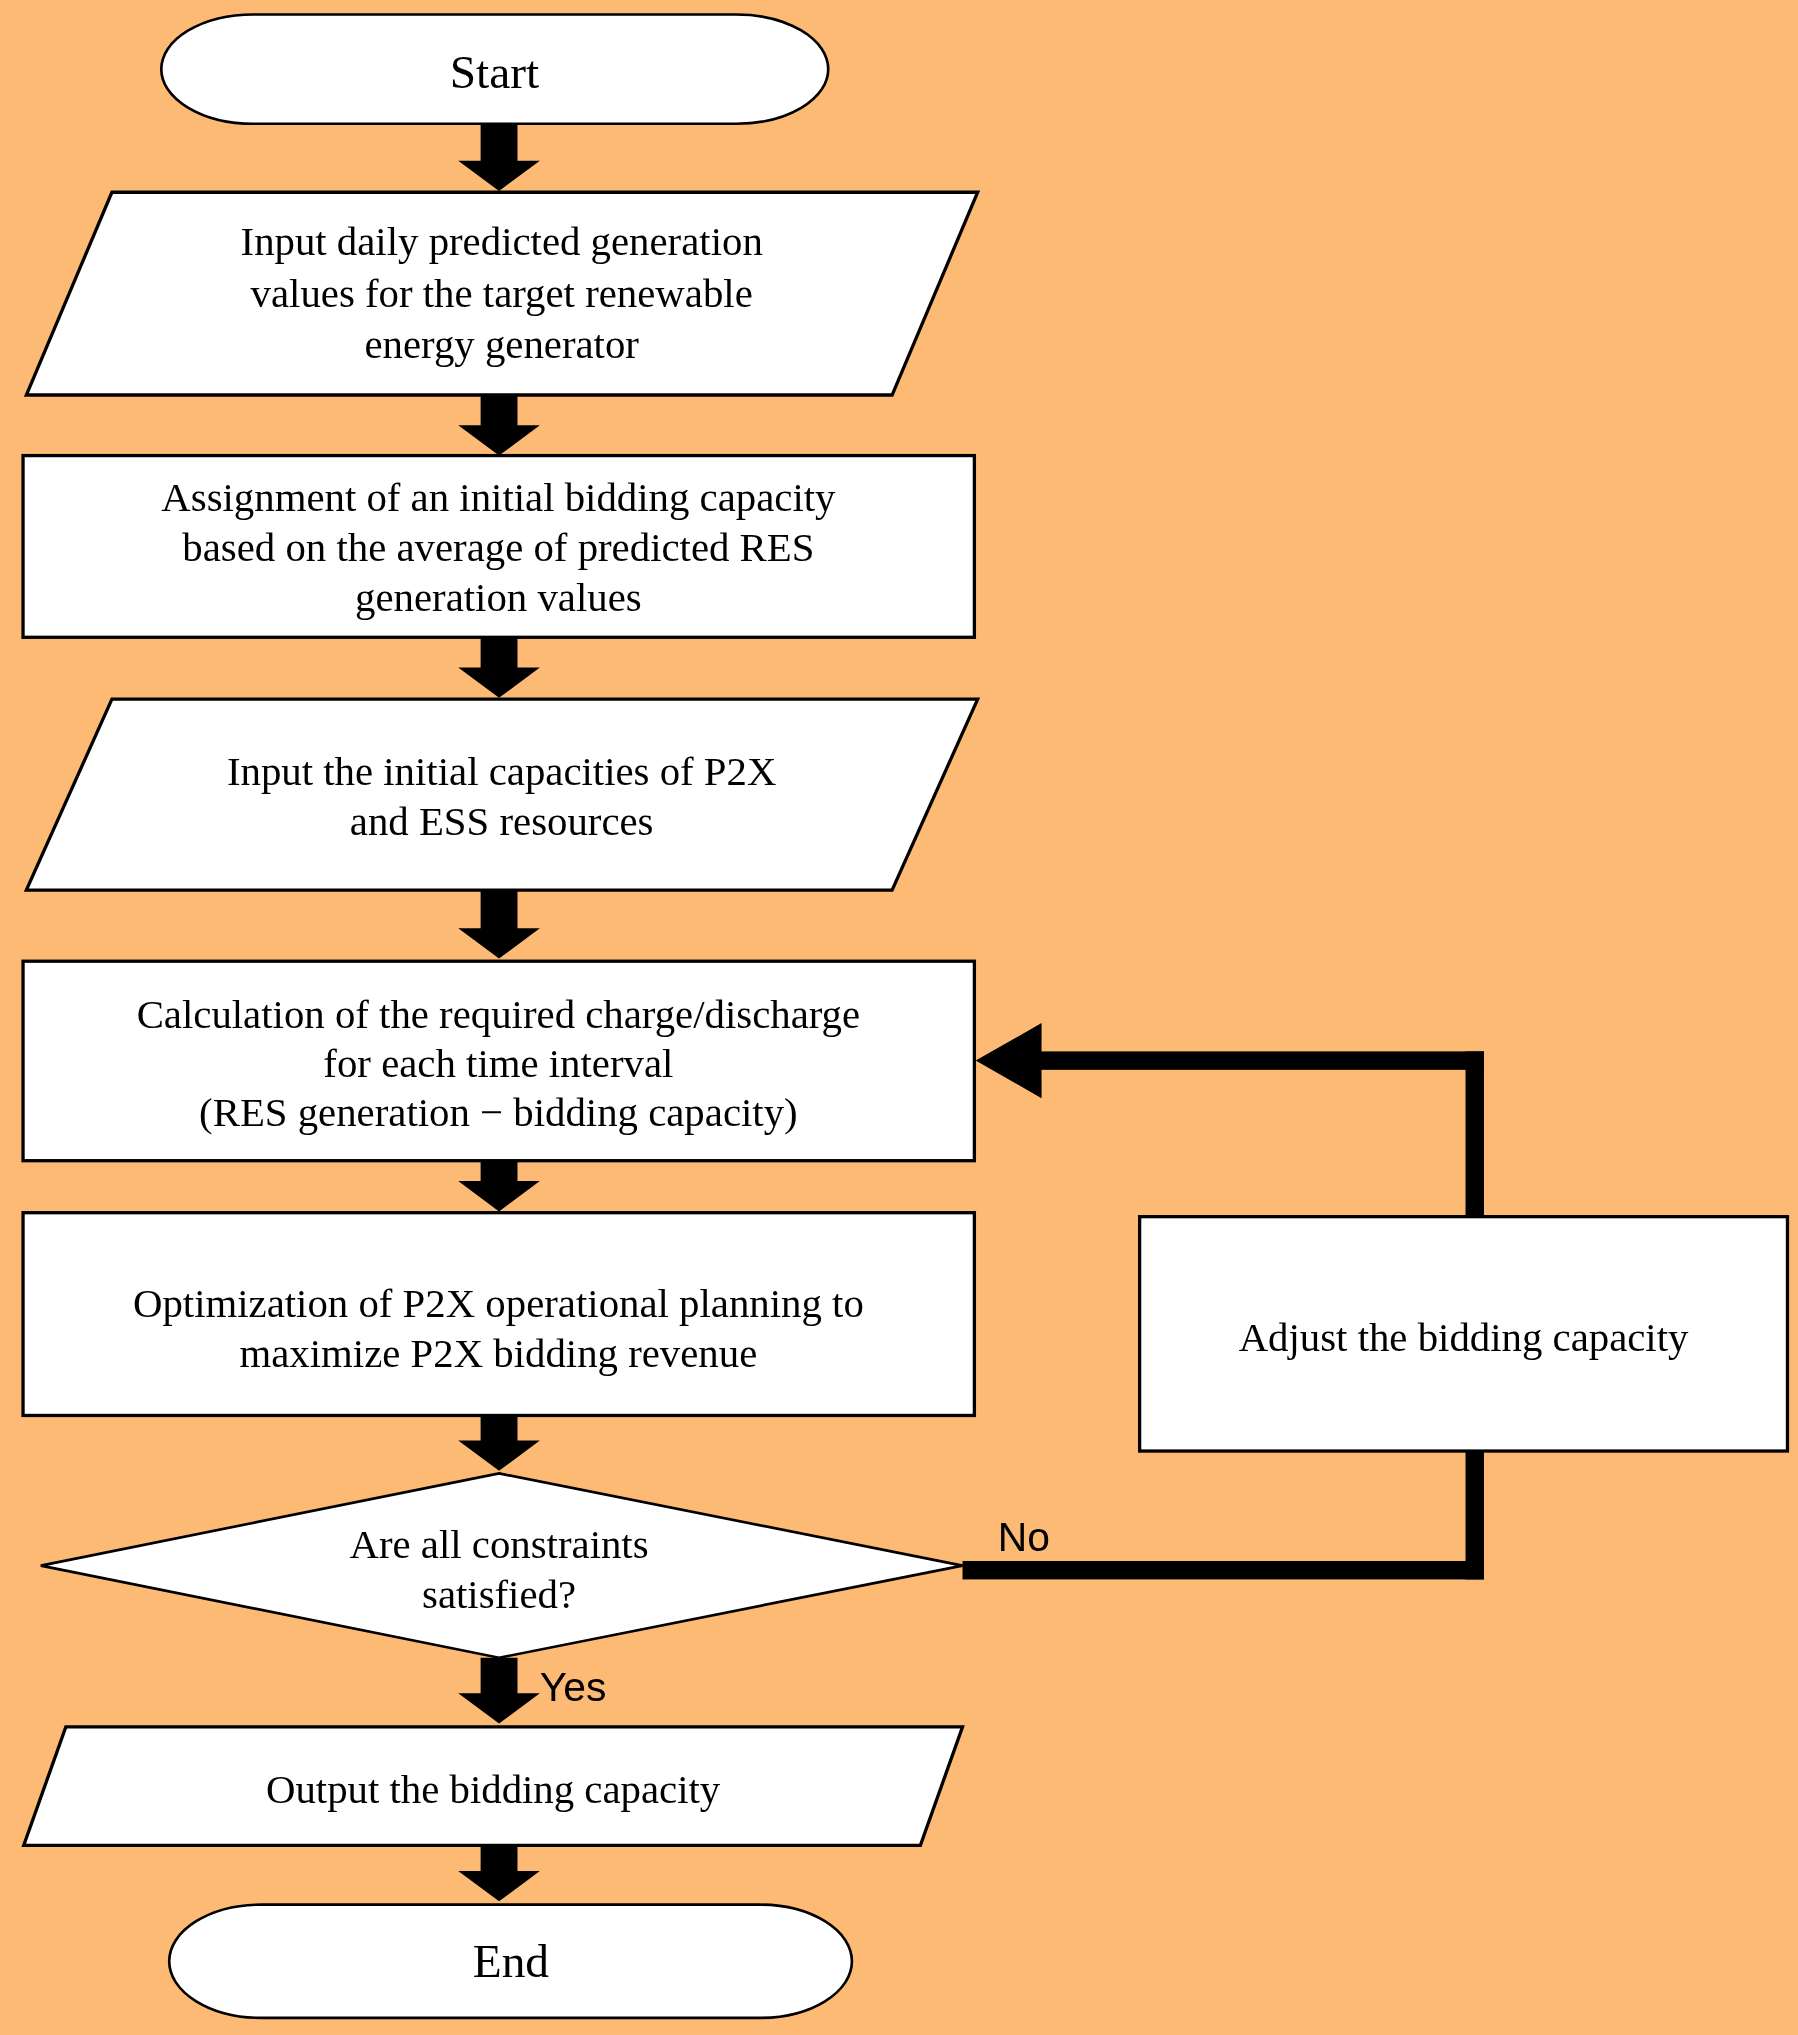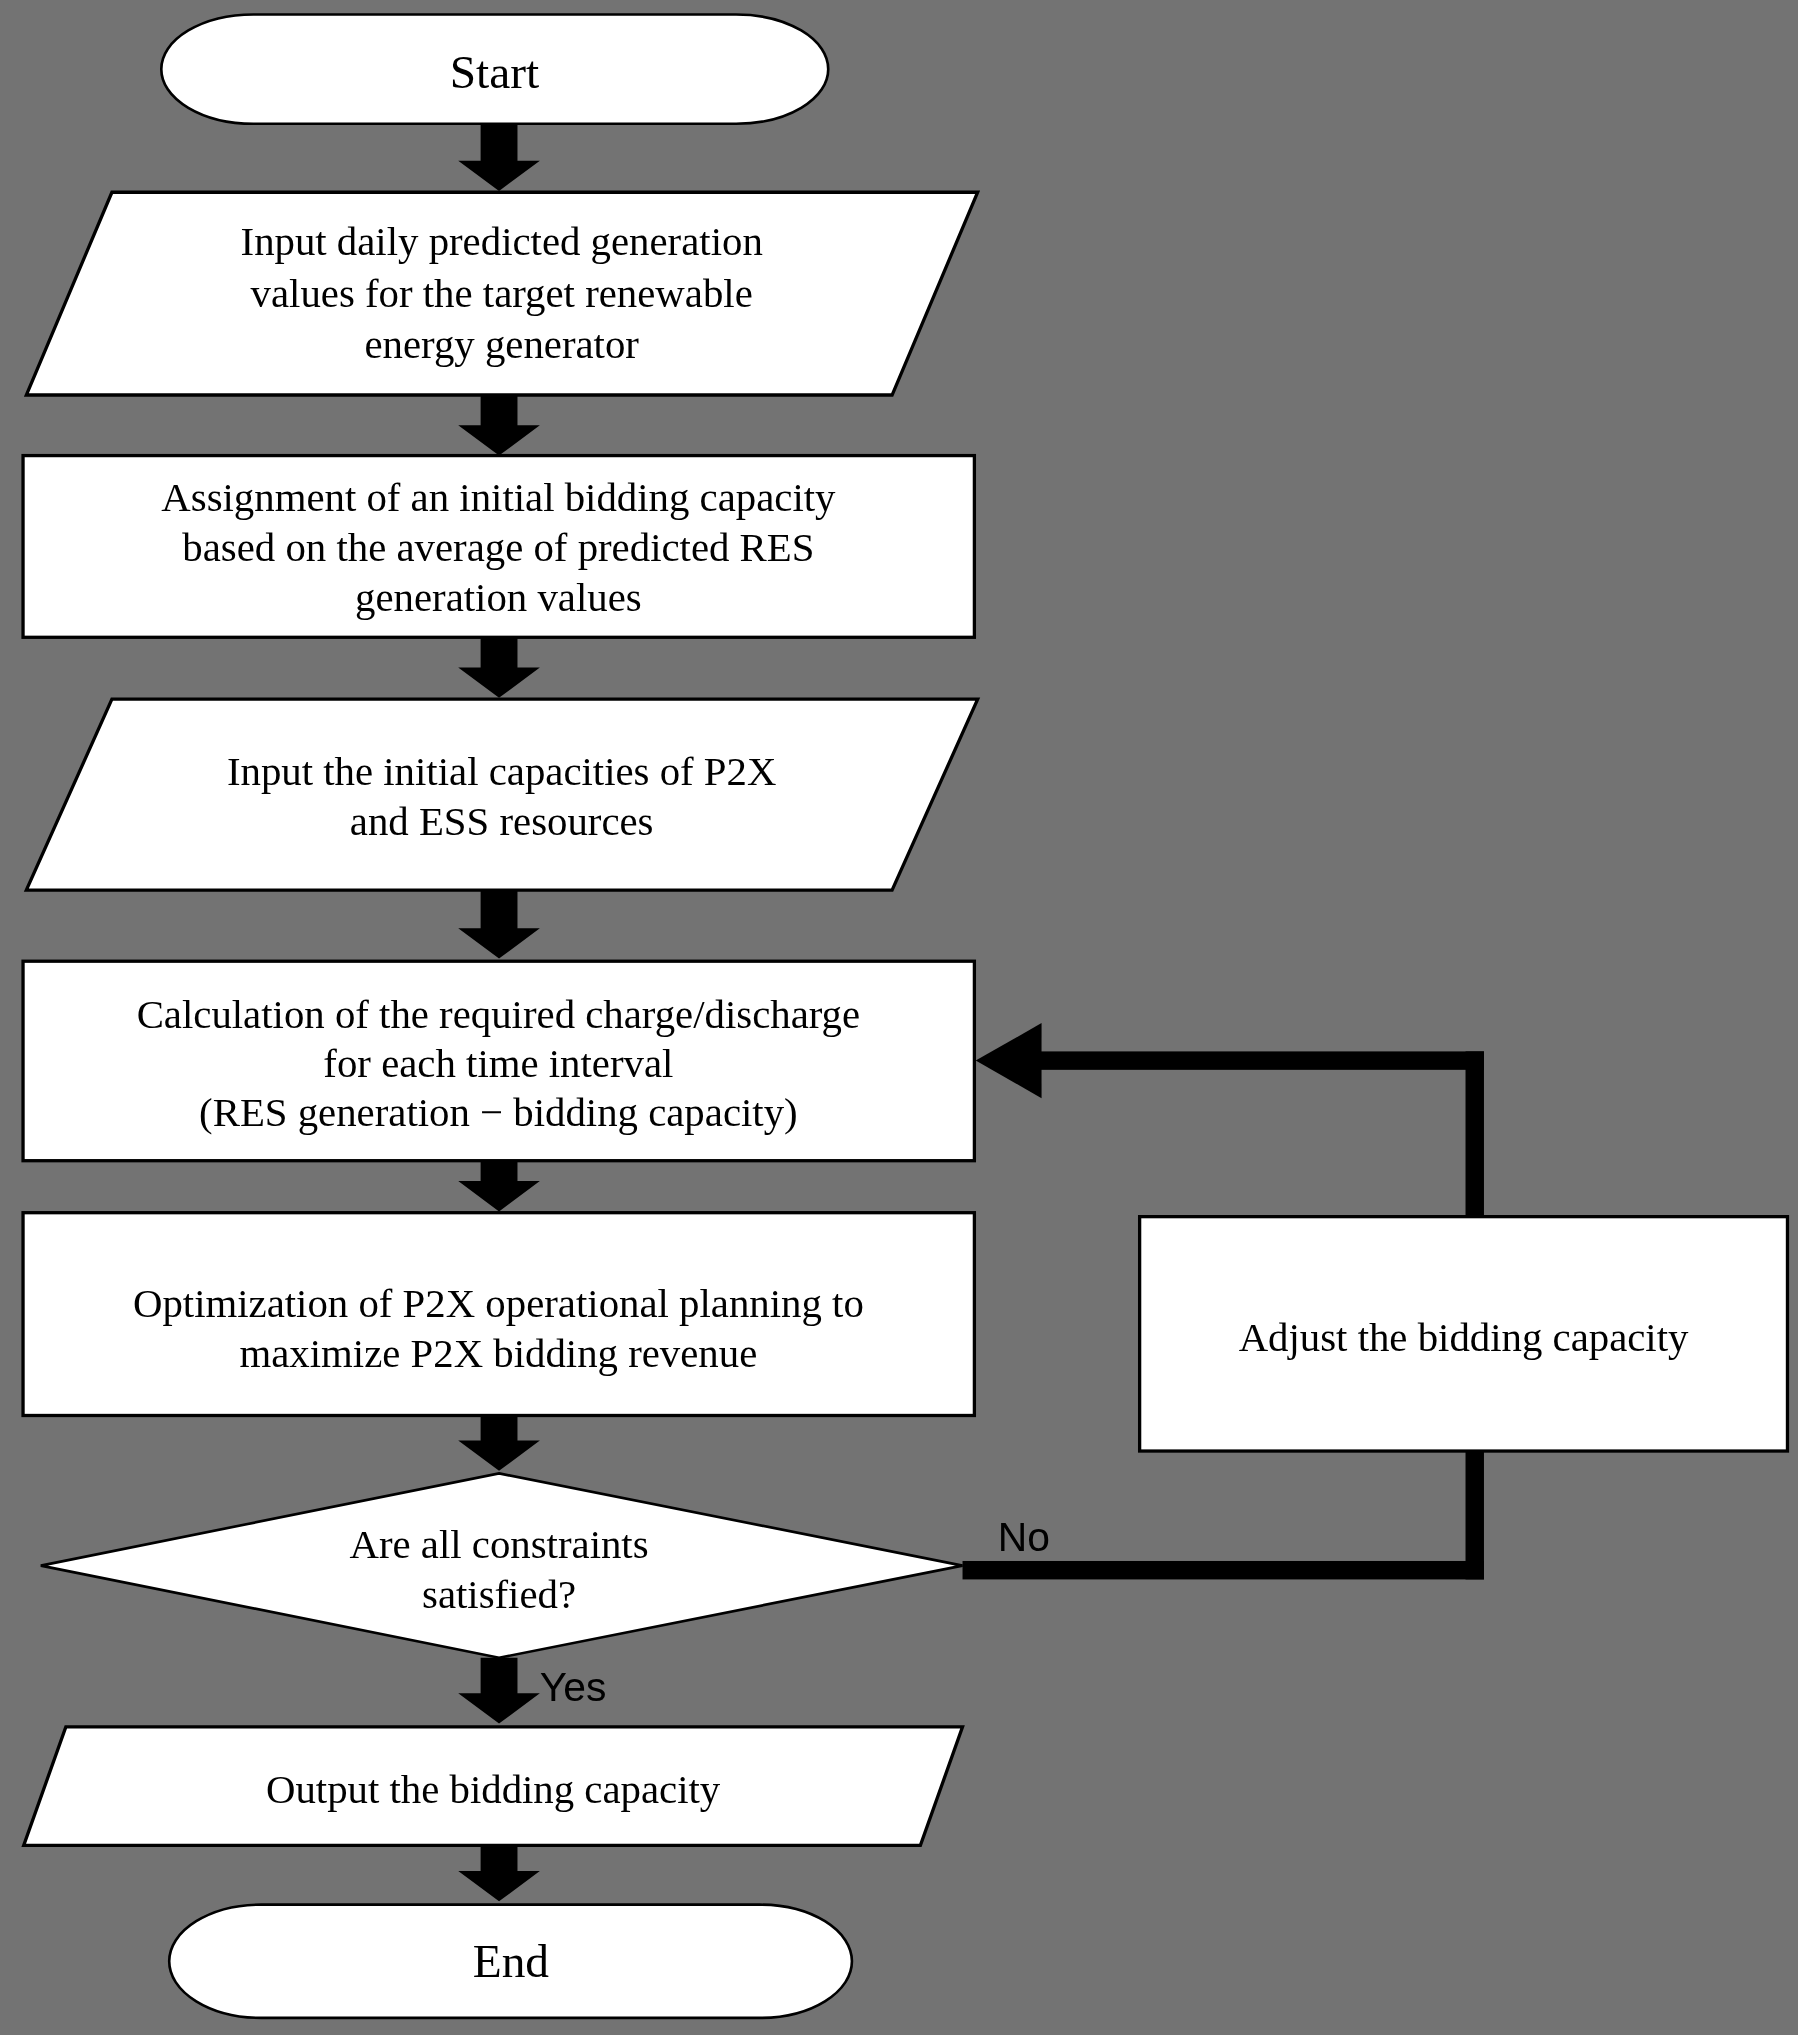--- a/index.html
+++ b/index.html
@@ -1,16 +1,16 @@
 <!DOCTYPE html>
 <html style="font-size:10.5px"><head>
 <meta charset="utf-8">
 <style>
   html,body{margin:0;padding:0;background:#ffffff;}
-  .canvas{position:relative;width:1798px;height:2035px;background:#737373;}
+  .canvas{position:relative;width:1798px;height:2035px;background:#fdba74;}
   svg{display:block;}
   .shape{fill:#ffffff;stroke:#000000;stroke-width:5;}
   .shape-thin{fill:#ffffff;stroke:#000000;stroke-width:4;}
   .conn{fill:#000000;stroke:none;}
   text{fill:#000000;}
   .t-body{font-family:"Liberation Serif",serif;font-size:62px;text-anchor:middle;}
   .t-term{font-family:"Liberation Serif",serif;font-size:72px;text-anchor:middle;}
   .t-label{font-family:"Liberation Sans",sans-serif;font-size:62px;text-anchor:middle;}
   .t-label-start{font-family:"Liberation Sans",sans-serif;font-size:62px;text-anchor:start;}
 </style>

